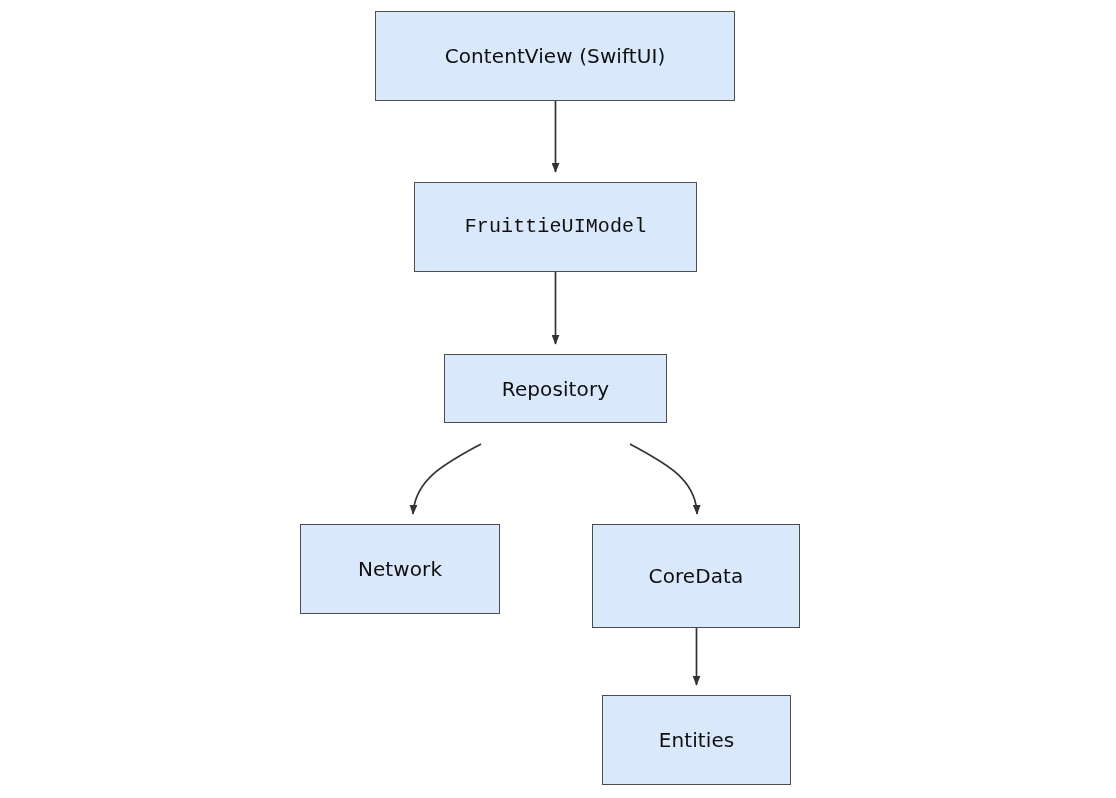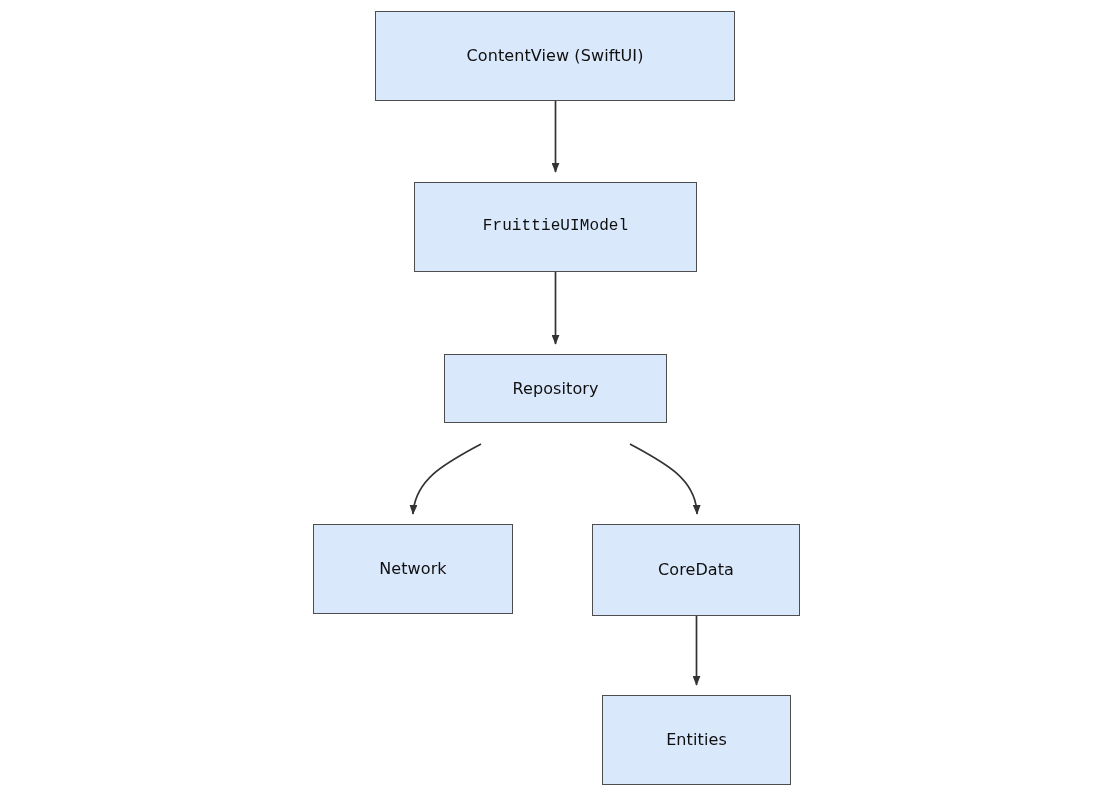--- a/index.html
+++ b/index.html
@@ -32,21 +32,21 @@
     position: absolute;
     box-sizing: border-box;
     background: #dae8fc;
     border: 1.6px solid #4d4d4d;
     display: flex;
     align-items: center;
     justify-content: center;
     text-align: center;
   }
   .node-label {
-    font-size: 16px;
+    font-size: 20px;
     line-height: 1.1;
     color: #0f0f0f;
     letter-spacing: 0.1px;
     white-space: nowrap;
     font-weight: 400;
   }
 </style>
 </head>
 <body>
 
@@ -85,25 +85,25 @@
   </div>
 
   <div class="node" style="left:414px; top:182px; width:283px; height:90px;font-family:Liberation Mono, monospace;">
     <span class="node-label">FruittieUIModel</span>
   </div>
 
   <div class="node" style="left:444px; top:354px; width:223px; height:69px;">
     <span class="node-label">Repository</span>
   </div>
 
-  <div class="node" style="left:313px; top:524px; width:200px; height:90px;">
+  <div class="node" style="left:300px; top:524px; width:200px; height:90px;">
     <span class="node-label">Network</span>
   </div>
 
-  <div class="node" style="left:592px; top:524px; width:208px; height:92px;">
+  <div class="node" style="left:592px; top:524px; width:208px; height:104px;">
     <span class="node-label">CoreData</span>
   </div>
 
   <div class="node" style="left:602px; top:695px; width:189px; height:90px;justify-content:center;">
     <span class="node-label">Entities</span>
   </div>
 
 </div>
 
 </body></html>

